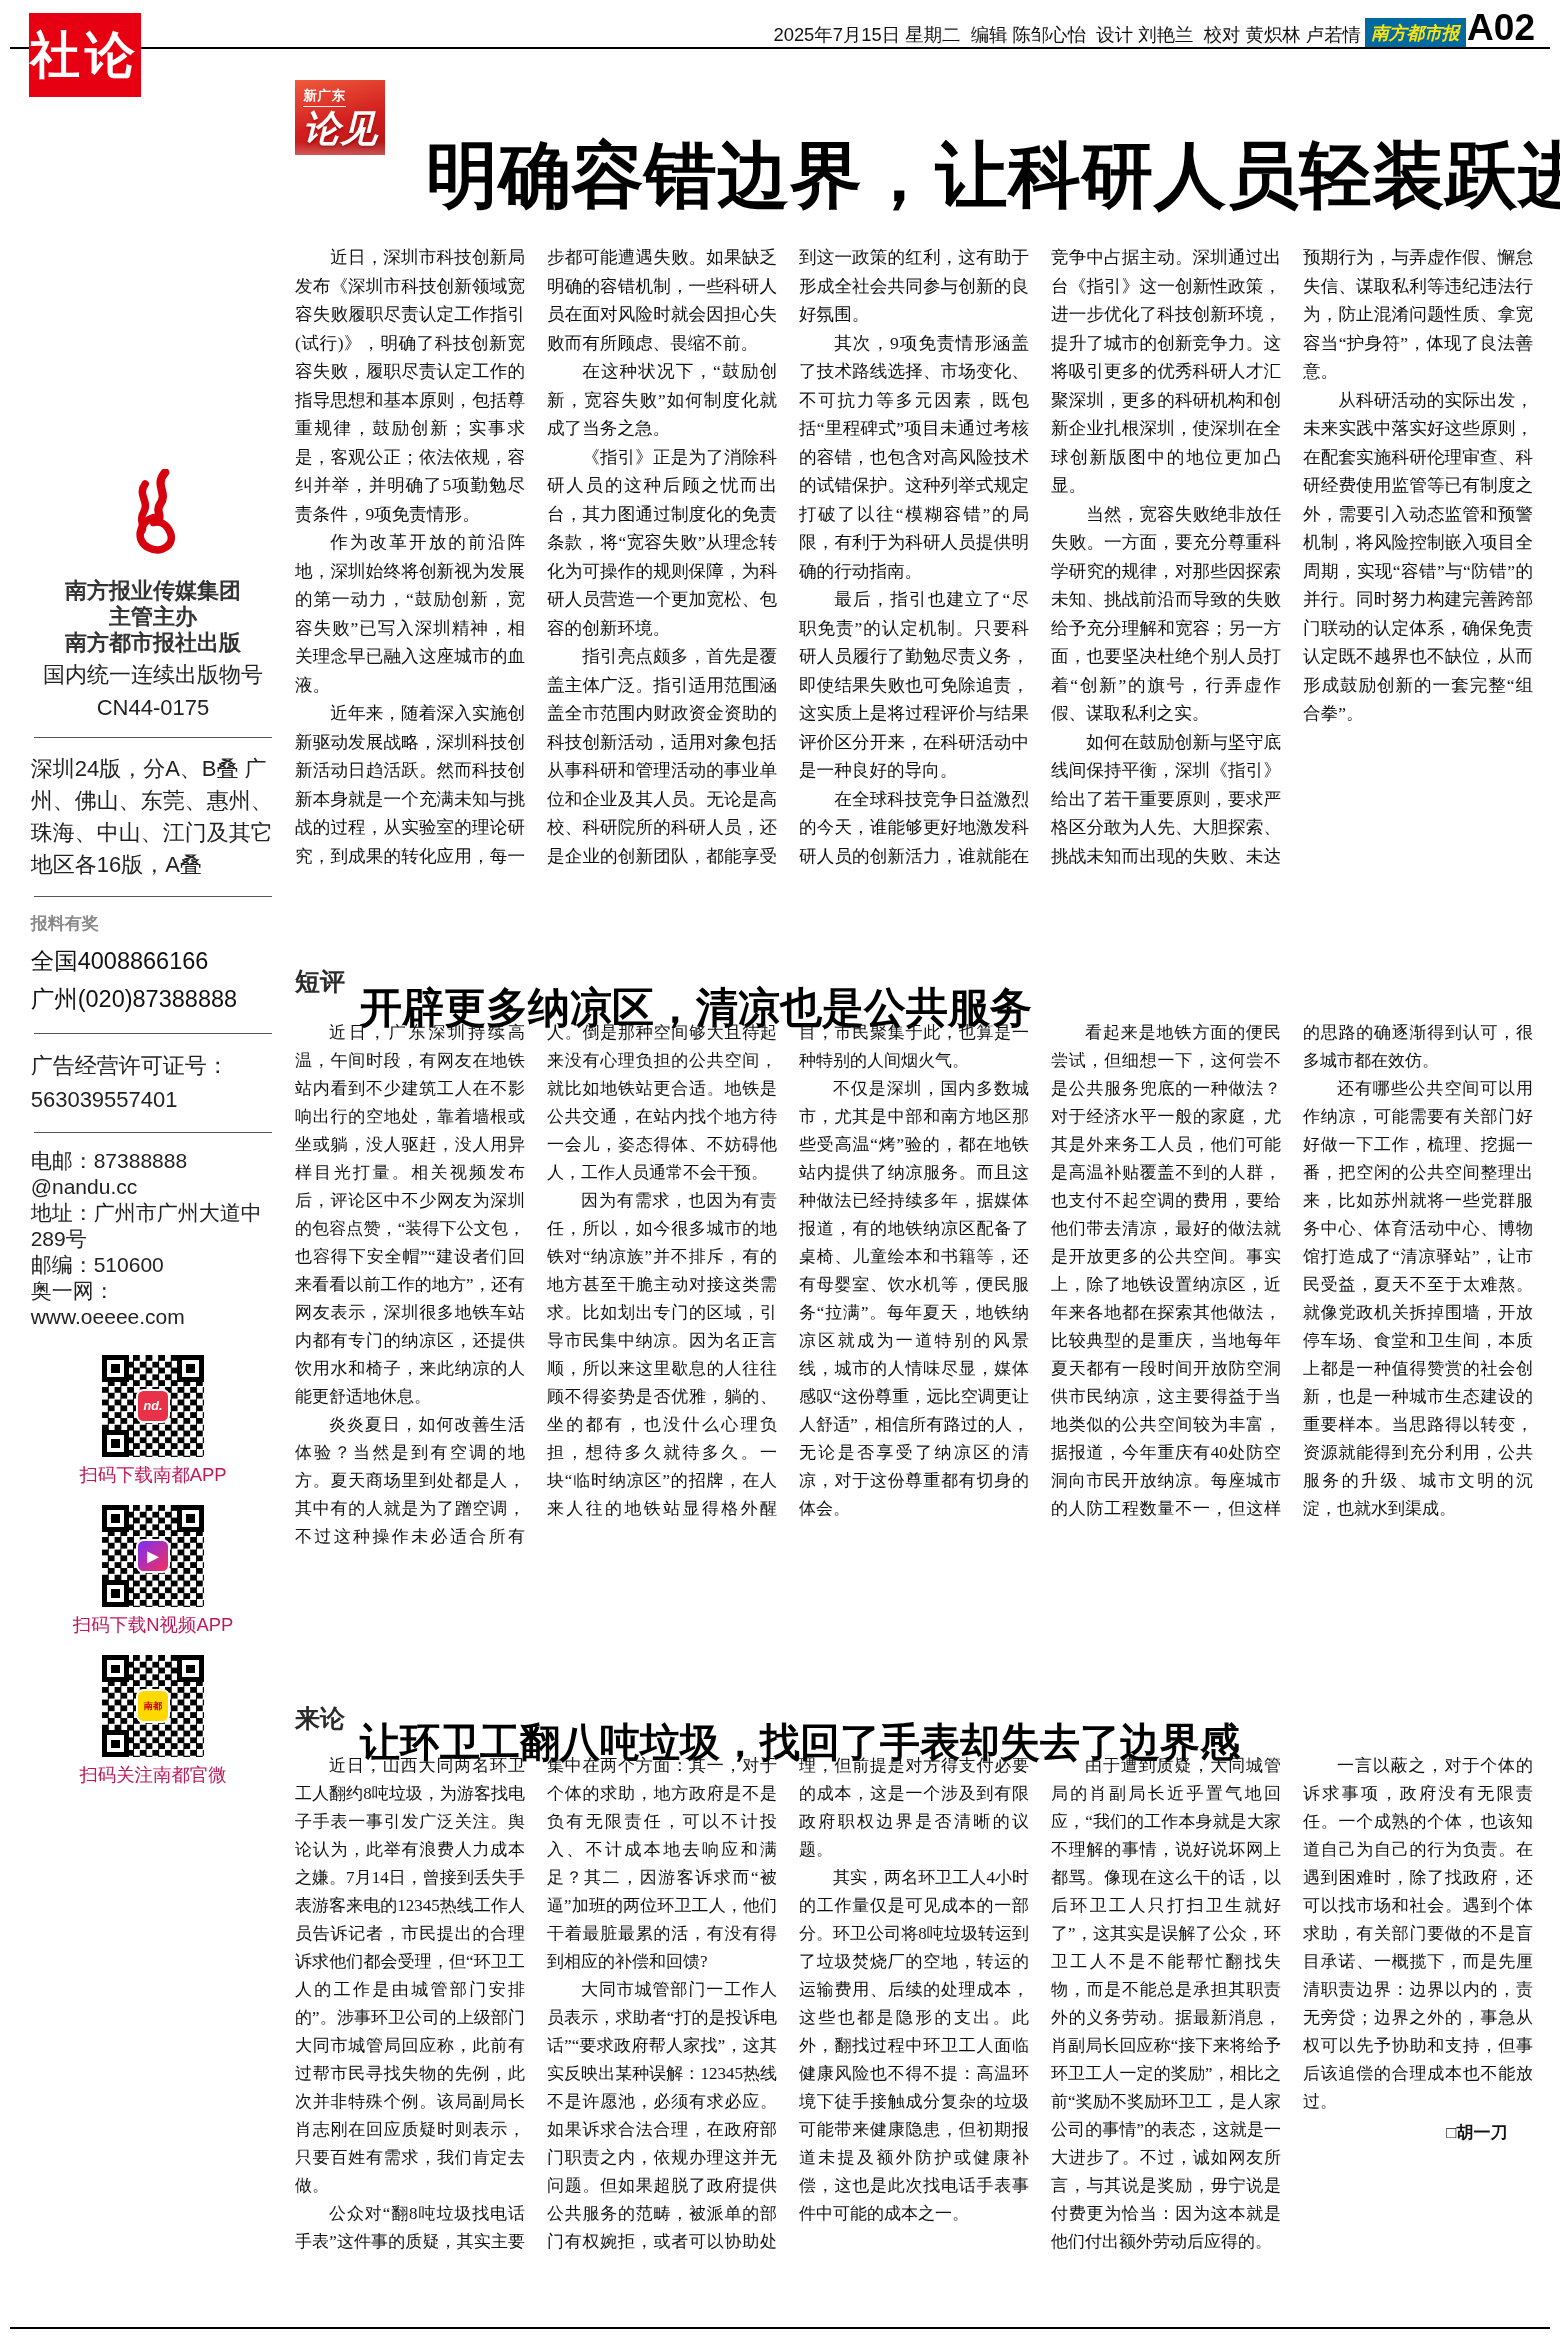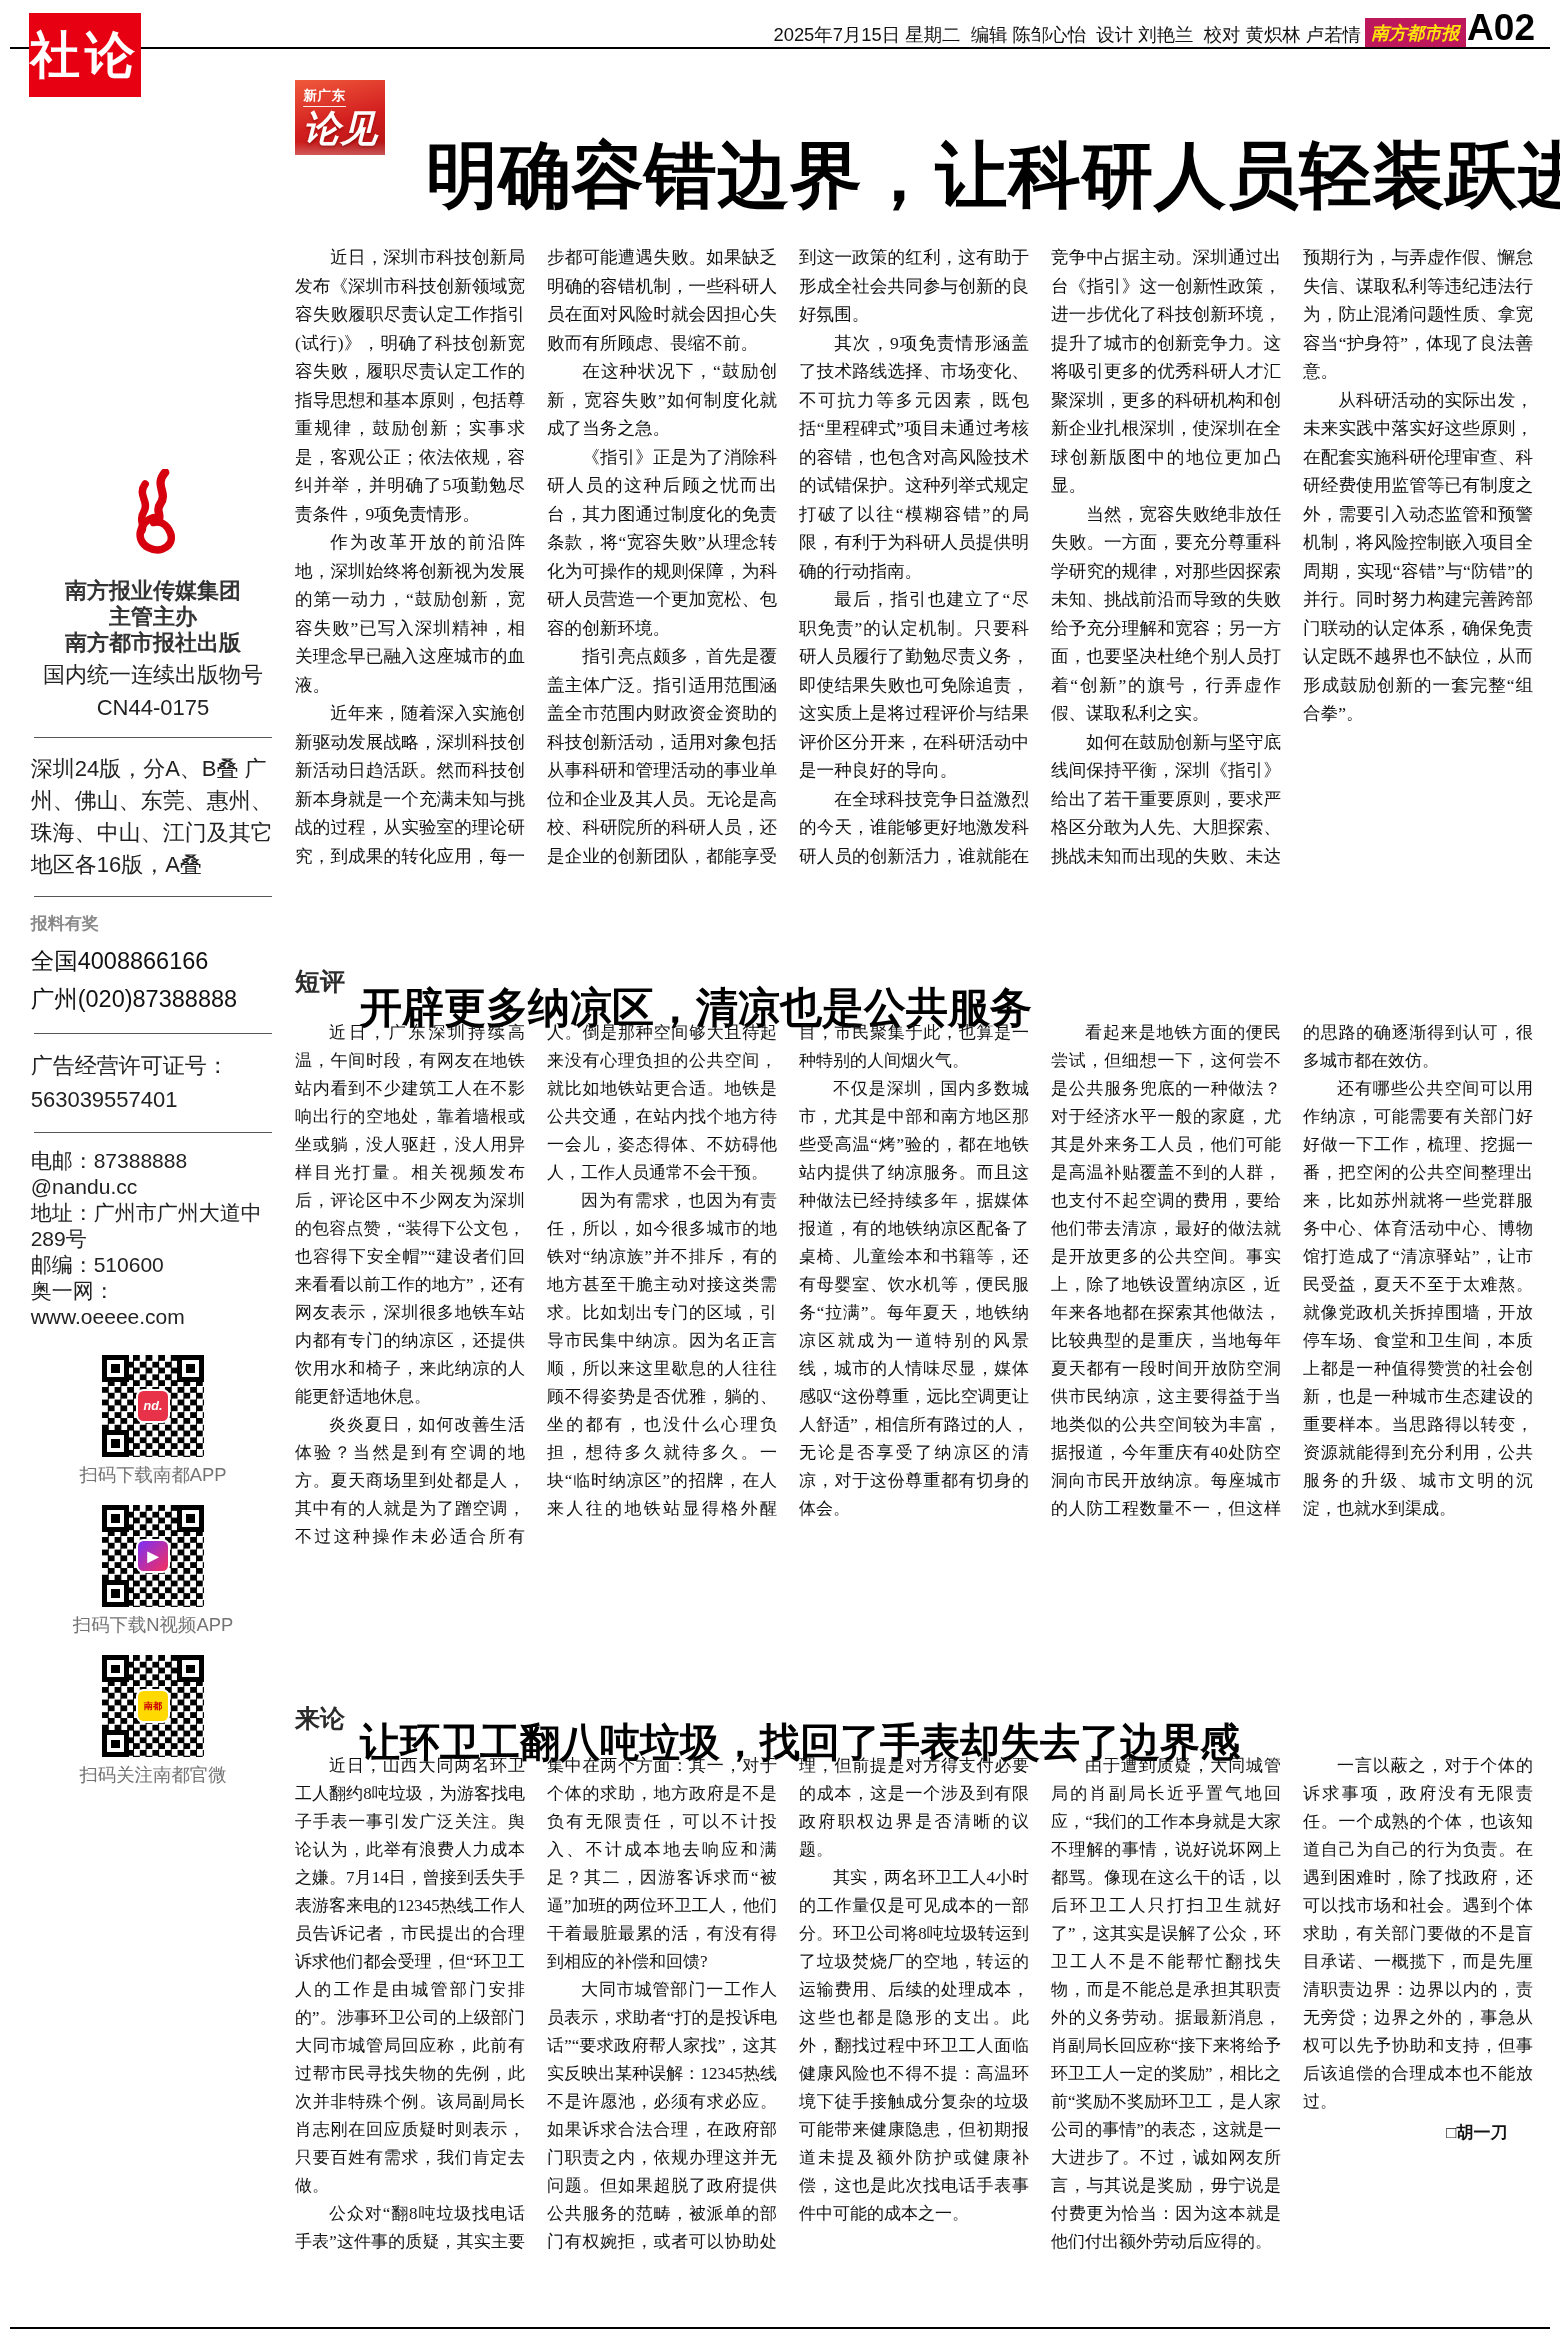--- a/index.html
+++ b/index.html
@@ -7,21 +7,21 @@
         font-family:"Liberation Serif",serif;color:#000;overflow:hidden;}
 
   
   .top-rule{position:absolute;left:10px;right:10px;top:47px;border-top:2.5px solid #000;}
   .section-box{position:absolute;left:29px;top:13.4px;width:112px;height:84px;background:#e60012;
                display:flex;align-items:center;justify-content:center;z-index:2;}
   .section-box span{color:#fff;font-size:50px;font-weight:900;letter-spacing:5px;
                     font-family:"Liberation Sans",sans-serif;}
   .dateline{position:absolute;top:22px;right:199px;font-size:18.4px;color:#111;white-space:pre;
             font-family:"Liberation Sans",sans-serif;}
-  .masthead-badge{position:absolute;top:18.4px;right:94px;background:#be185d;color:#ffe60a;
+  .masthead-badge{position:absolute;top:18.4px;right:94px;background:#0369a1;color:#ffe60a;
                   font-weight:bold;font-style:italic;font-size:17.6px;padding:2.5px 6.7px;
                   font-family:Liberation Sans, sans-serif;}
   .page-no{position:absolute;top:6.7px;right:25px;font-size:37px;font-weight:900;
            font-family:"Liberation Sans",sans-serif;}
 
   
   .sidebar{position:absolute;left:29px;top:469px;width:248px;color:#222;
            font-family:"Liberation Sans",sans-serif;}
   .flame{display:block;margin:0 auto 17px;}
   .pub-line{text-align:center;font-size:22px;line-height:26px;font-weight:bold;color:#333;}
@@ -38,21 +38,21 @@
       background:conic-gradient(#000 25%,#fff 0 50%,#000 0 75%,#fff 0) 0 0/12.6px 12.6px;}
   .qr .f{position:absolute;width:27px;height:27px;border:5px solid #000;background:#fff;box-sizing:border-box;}
   .qr .f::after{content:"";position:absolute;inset:4.2px;background:#000;}
   .f.tl{left:0;top:0}.f.tr{right:0;top:0}.f.bl{left:0;bottom:0}
   .qr .badge{position:absolute;left:50%;top:50%;transform:translate(-50%,-50%);width:34px;height:34px;
              border-radius:7.5px;display:flex;align-items:center;justify-content:center;color:#fff;
              font-weight:bold;border:2.5px solid #fff;box-sizing:border-box;overflow:hidden;}
   .badge.nd{background:#e8324a;font-size:12.6px;font-style:italic;}
   .badge.nv{background:linear-gradient(135deg,#7b2ff7,#f72f5b);font-size:14.2px;}
   .badge.wb{background:#ffd900;color:#c00;font-size:9.2px;}
-  .qr-caption{display:block;margin-top:5px;font-size:18.4px;color:#737373;}
+  .qr-caption{display:block;margin-top:5px;font-size:18.4px;color:#be185d;}
 
   
   .a1-logo{position:absolute;left:295px;top:80px;width:90px;height:75px;
            background:linear-gradient(165deg,#f05a3c 0%,#d21e1e 55%,#b01414 100%);}
   .a1-logo::after{content:"";position:absolute;left:0;right:0;bottom:0;height:13.4px;
                   background:linear-gradient(to top,rgba(255,255,255,.28),rgba(255,255,255,0));}
   .lg-small{display:inline-block;margin:6.7px 0 0 8.4px;color:#fff;font-size:13.4px;font-weight:bold;
             border-bottom:1.7px solid rgba(255,255,255,.9);padding-bottom:1.7px;letter-spacing:0.8px;
             font-family:"Liberation Sans",sans-serif;}
   .lg-main{color:#fff;font-size:37px;font-weight:bold;font-style:italic;text-align:center;margin-top:-3.4px;

